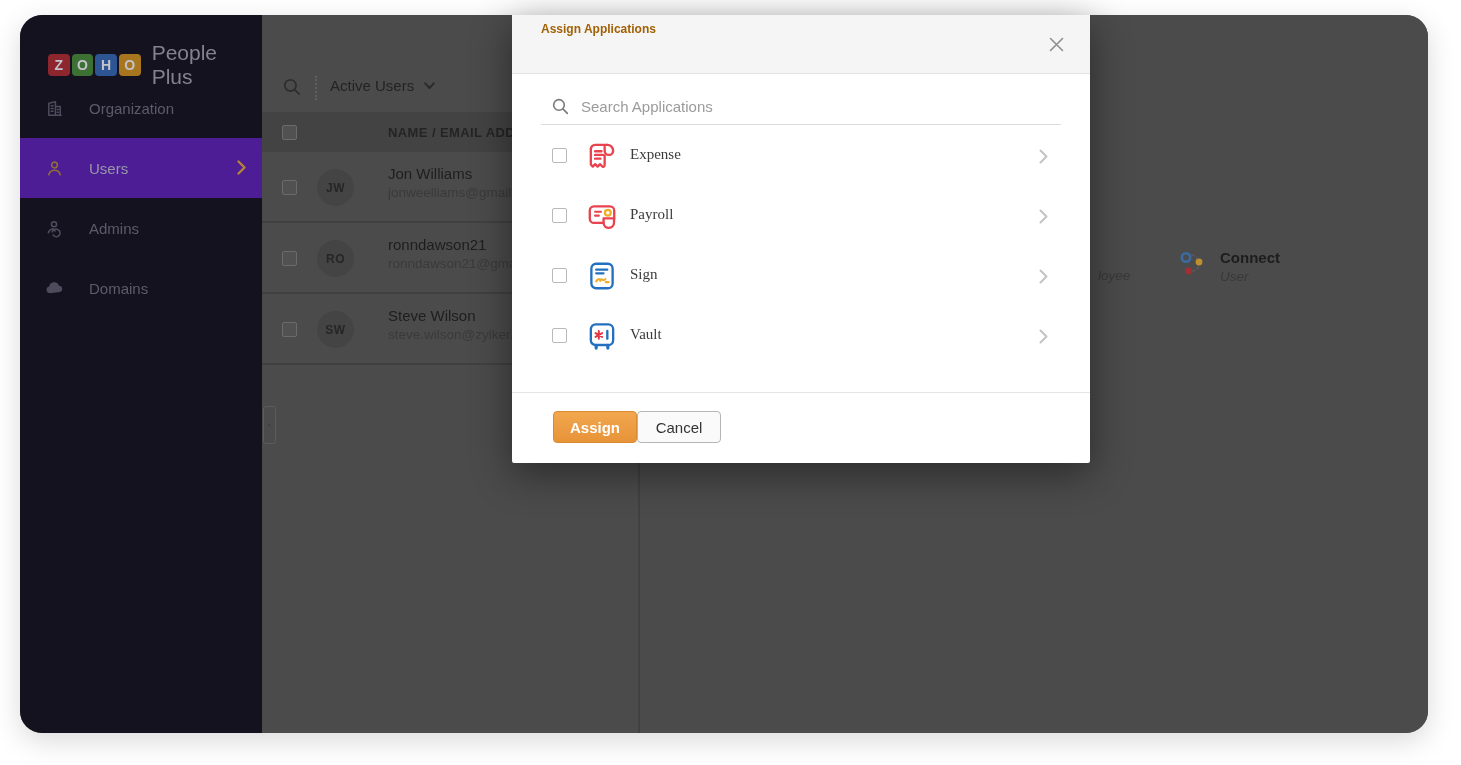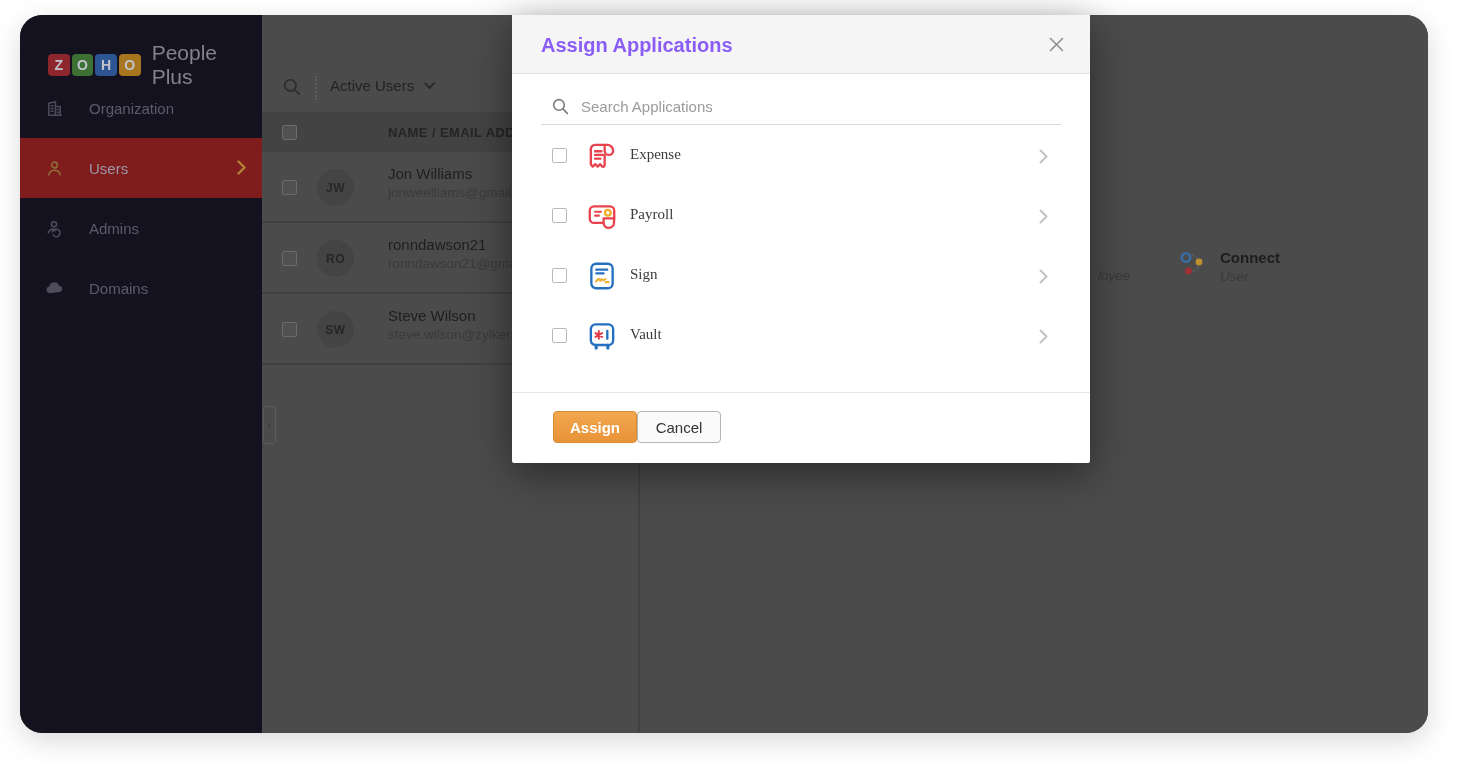--- a/index.html
+++ b/index.html
@@ -15,21 +15,21 @@
   .sidebar { position:absolute; left:0; top:0; width:242px; height:100%; background:#14121f; }
   .logo { position:absolute; left:28px; top:26px; display:flex; align-items:center; }
   .tile { width:22px; height:22px; border-radius:4px; margin-right:2px; display:flex;
           align-items:center; justify-content:center; color:#c3c3cc; font-weight:bold; font-size:14px; }
   .t0 { background:#8e262e; } .t1 { background:#3d7134; } .t2 { background:#2e5593; } .t3 { background:#a8761f; }
   .logo-text { margin-left:9px; color:#84828f; font-size:21px; }
   .nav { position:absolute; left:0; top:63px; width:100%; }
   .nav-item { position:relative; height:60px; display:flex; align-items:center; padding-left:25px;
               color:#5d5b6a; font-size:15px; cursor:pointer; }
   .nav-item .nico { width:19px; height:19px; margin-right:25px; flex:none; color:#4e4c5c; }
-  .nav-item.active { background:#7f1d1d; color:#9a97a8; }
+  .nav-item.active { background:#4c1d95; color:#9a97a8; }
   .nav-item.active .nico { color:#8f6d38; }
   .nav-chevron { position:absolute; right:16px; top:22px; width:9px; height:15px; color:var(--accent-orange-dim); }
 
   
   .content { position:absolute; left:242px; top:0; right:0; bottom:0; background:#4b4b4b; }
   .topbar { position:absolute; left:0; top:0; width:376px; height:97px; }
   .search-mini { position:absolute; left:20px; top:62px; width:20px; height:20px; color:#2e2e2e; }
   .topbar-sep { position:absolute; left:53px; top:61px; height:24px; border-left:2px dotted #5f5f5f; }
   .filter { position:absolute; left:68px; top:62px; display:flex; align-items:center;
             color:#232323; font-size:15px; cursor:pointer; }
@@ -66,21 +66,21 @@
   .connect-sub { color:#393939; font-size:13.5px; font-style:italic; margin-top:3px; }
 
   
   .backdrop { position:absolute; inset:0; background:rgba(0,0,0,0); }
 
   
   .modal { position:absolute; left:512px; top:15px; width:578px; height:448px; background:#ffffff;
            border-radius:2px; box-shadow:0 10px 40px rgba(0,0,0,0.45); }
   .m-header { position:absolute; left:0; top:0; width:100%; height:59px; background:#f5f5f5;
               border-bottom:1px solid #e3e3e3; }
-  .m-title { position:absolute; left:29px; top:19px; font-size:20px; font-weight:bold; color:#8b5cf6; }
+  .m-title { position:absolute; left:29px; top:7px; font-size:12px; font-weight:bold; color:#a16207; }
   .m-close { position:absolute; right:26px; top:22px; width:15px; height:15px; color:#8f8f8f; cursor:pointer; }
 
   .m-search { position:absolute; left:29px; top:75px; width:520px; height:35px; border-bottom:1px solid #dcdcdc; }
   .m-search .mag { position:absolute; left:10px; top:7px; width:19px; height:19px; color:#7a7a7a; }
   .m-search input { position:absolute; left:40px; top:2px; width:470px; height:28px; border:none; outline:none;
                     font-size:15px; color:#333; font-family:"Liberation Sans", sans-serif; background:transparent; }
   .m-search input::placeholder { color:#9b9b9b; }
 
   .m-rows { position:absolute; left:0; top:111px; width:100%; }
   .m-row { position:relative; height:60px; cursor:pointer; }

